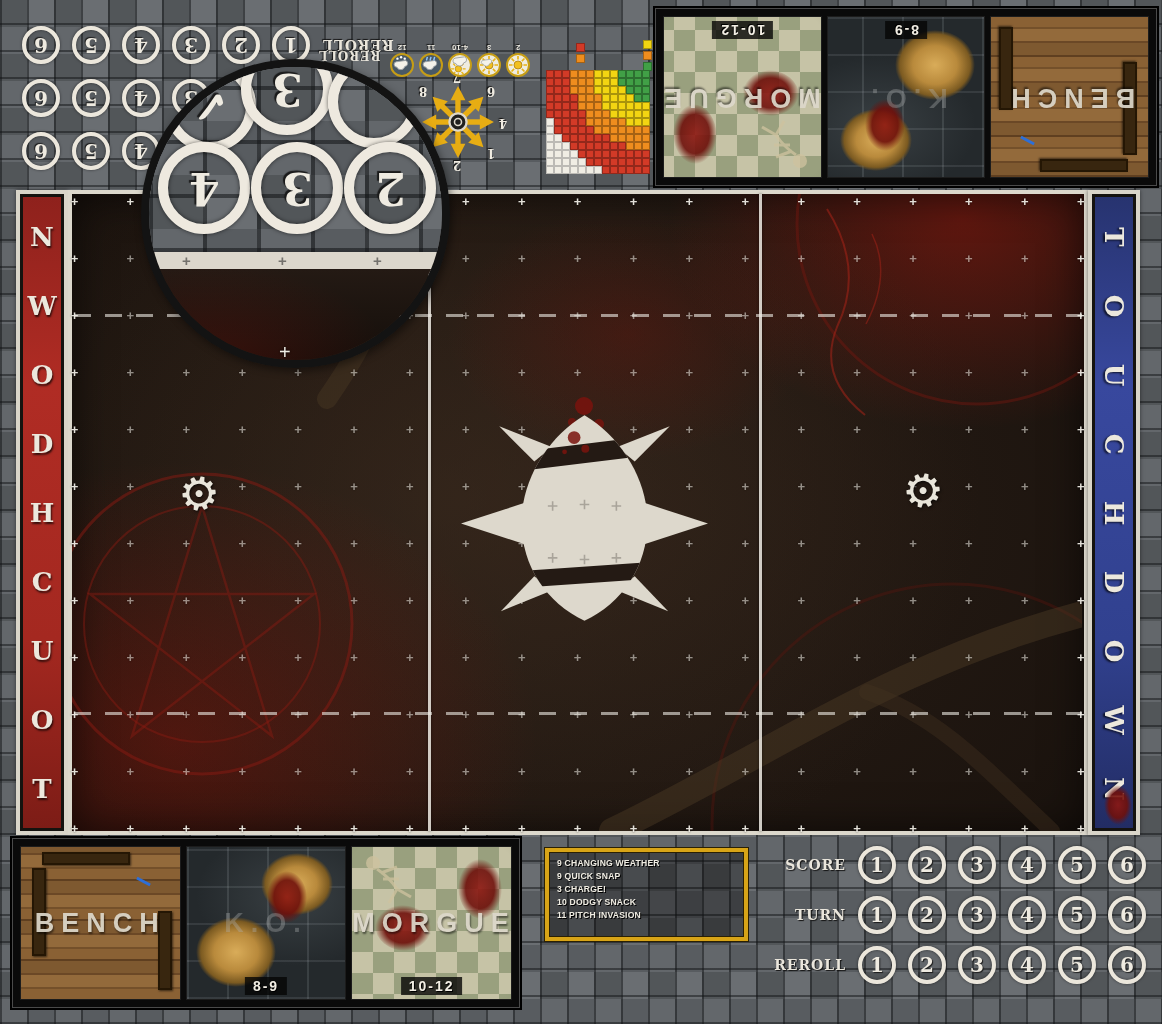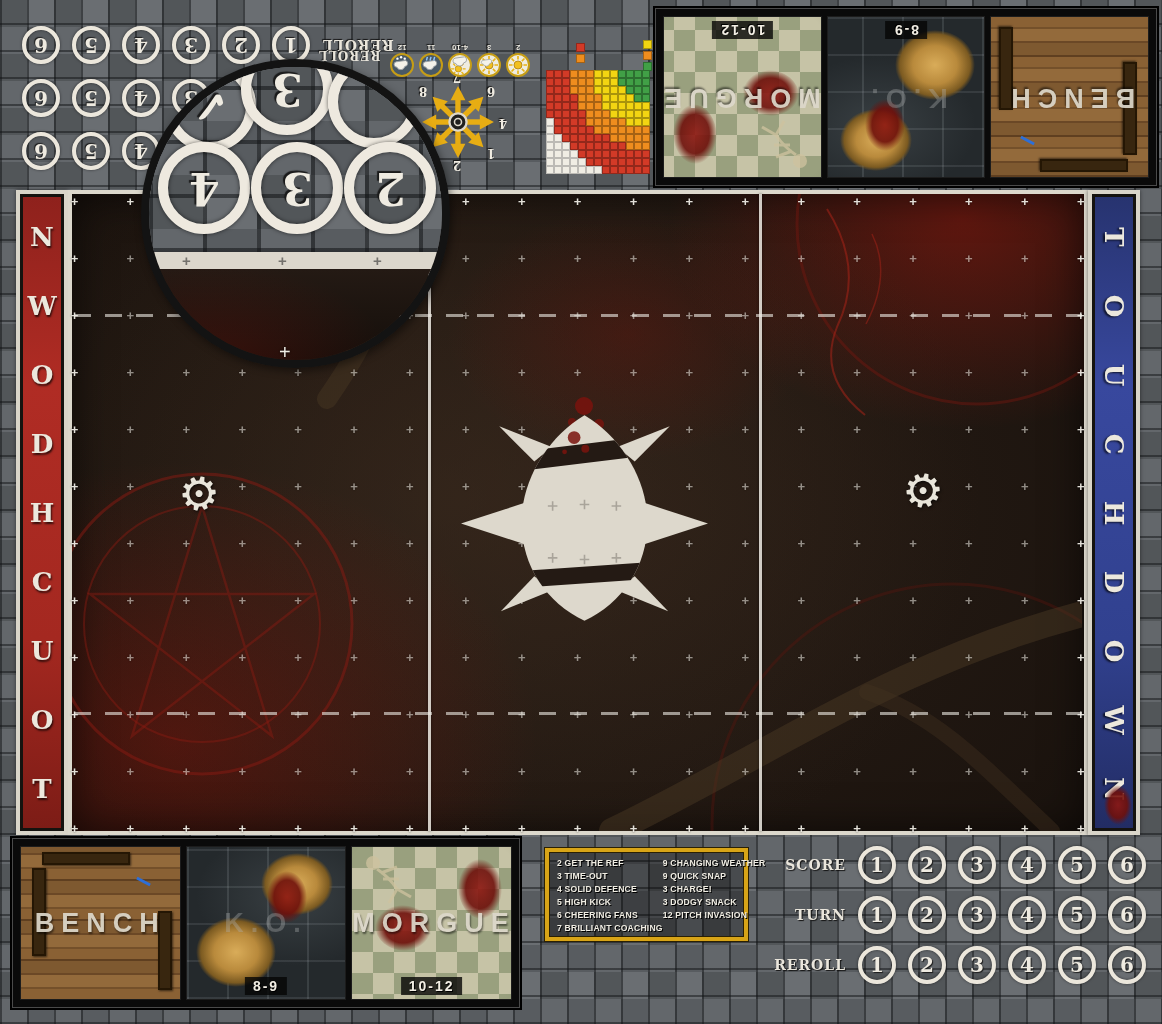--- a/index.html
+++ b/index.html
@@ -941,34 +941,26 @@
         </svg>
         <div class="blood blood-m1"></div>
         <div class="blood blood-m2"></div>
         <div class="panel-label">MORGUE</div>
         <div class="range-chip">10-12</div>
       </div>
     </div>
   </div>
 
   <div id="kickoff-box" class="abs">
-    <div class="ko-col" id="ko-col1">
-        <div class="ko-line">2 GET THE REF</div>
-        <div class="ko-line">3 TIME-OUT</div>
-        <div class="ko-line">4 SOLID DEFENCE</div>
-        <div class="ko-line">5 HIGH KICK</div>
-        <div class="ko-line">6 CHEERING FANS</div>
-        <div class="ko-line">7 BRILLIANT COACHING</div>
-      </div>
     <div class="ko-col" id="ko-col2">
         <div class="ko-line">9 CHANGING WEATHER</div>
         <div class="ko-line">9 QUICK SNAP</div>
         <div class="ko-line">3 CHARGE!</div>
-        <div class="ko-line">3 DODGY SNACK</div>
-        <div class="ko-line">12 PITCH INVASION</div>
+        <div class="ko-line">10 DODGY SNACK</div>
+        <div class="ko-line">11 PITCH INVASION</div>
       </div>
   </div>
 
   <div id="score-bottom" class="abs">
     <div class="score-rows" id="score-rows-bottom">
         <div class="score-row">
           <div class="score-label">SCORE</div>
           <div class="num-circle">
             <span>1</span>
           </div>

